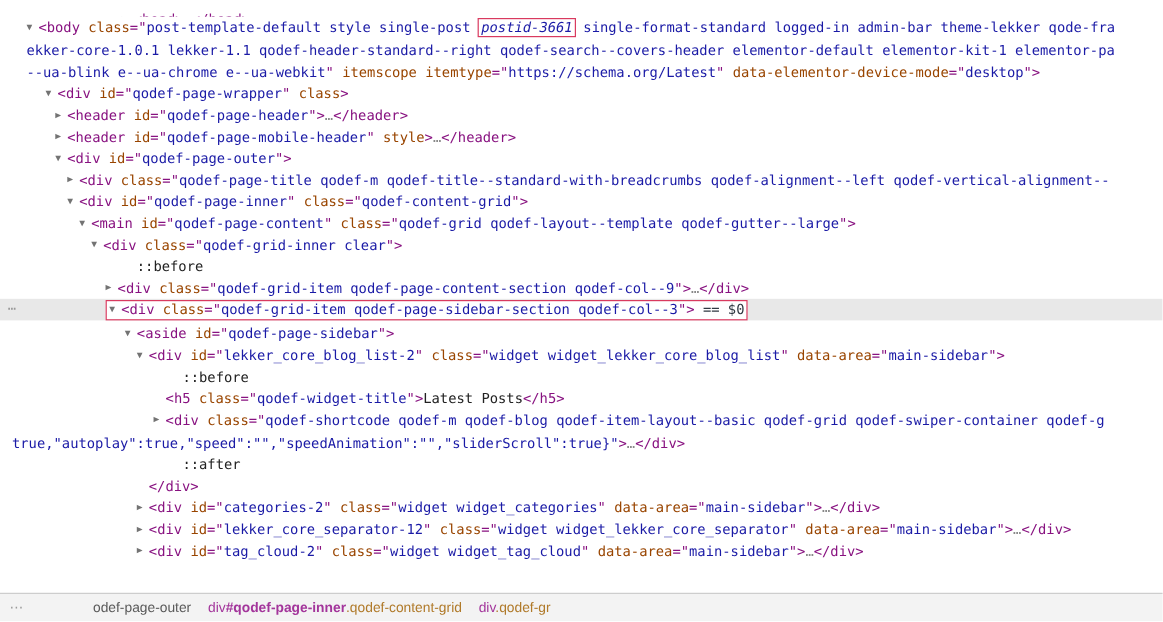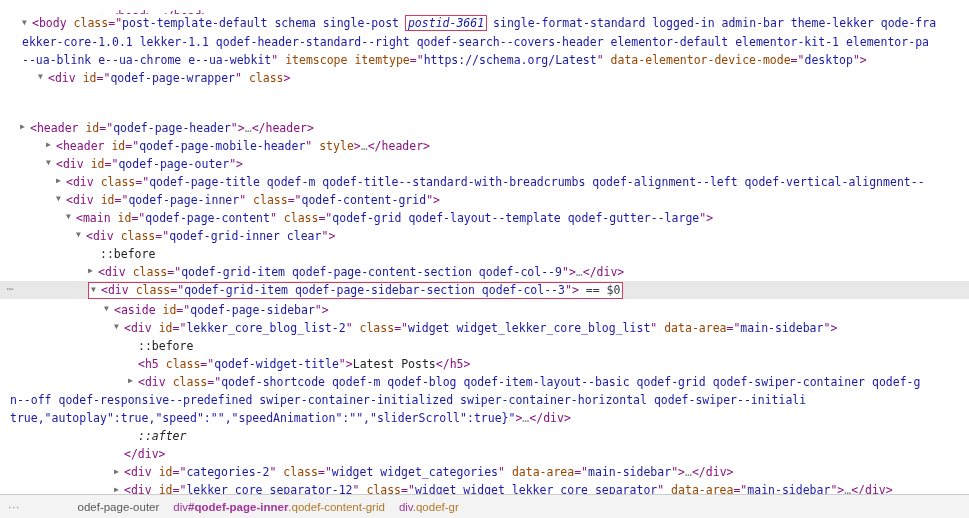--- a/index.html
+++ b/index.html
@@ -107,21 +107,21 @@
   .tri.closed::before { content: "\25B6"; }
   .tri.open::before   { content: "\25BC"; }
   .tri.none::before   { content: ""; }
 
   
   .tag    { color: #881280; }
   .attr   { color: #994500; }
   .val    { color: #1a1aa6; }
   .punct  { color: #881280; }
   .txt    { color: #222222; }
-  .pseudo { color: #222222; }
+  .pseudo { color: #222222; margin-left: 14px; }
   .ellip  { color: #888888; }
   .dollar { color: #303942; }
 
   
   #breadcrumbs {
     position: absolute;
     left: 0;
     bottom: 0;
     width: 969px;
     height: 24px;
@@ -163,38 +163,38 @@
 
     <div class="node" style="height:14px; overflow:hidden; padding-left:46px; line-height:11px;">
       <span class="row-inner">
         <span class="tri closed"></span><span class="tag">&lt;head&gt;</span><span class="ellip">…</span><span class="tag">&lt;/head&gt;</span>
       </span>
     </div>
 
     <div class="node multi" style="padding-left:22px; line-height:18px;">
       <span class="row-inner" style="display:block;">
         <span class="tri open"></span><span class="punct">&lt;</span><span class="tag">body</span>
-        <span class="attr">class</span><span class="punct">="</span><span class="val">post-template-default schema single-post </span><span class="val" style="outline:1.5px solid #d93a5f; padding:0 2px; display:inline-block; line-height:14px;font-style:italic;">postid-3661</span><span class="val"> single-format-standard logged-in admin-bar theme-lekker qode-fra</span>
+        <span class="attr">class</span><span class="punct">="</span><span class="val">post-template-default style single-post </span><span class="val" style="outline:1.5px solid #d93a5f; padding:0 2px; display:inline-block; line-height:14px;font-style:italic;">postid-3661</span><span class="val"> single-format-standard logged-in admin-bar theme-lekker qode-fra</span>
       </span>
       <span class="row-inner" style="display:block; padding-left:0;">
         <span class="val">ekker-core-1.0.1 lekker-1.1 qodef-header-standard--right qodef-search--covers-header elementor-default elementor-kit-1 elementor-pa</span>
       </span>
       <span class="row-inner" style="display:block; padding-left:0;">
         <span class="val">--ua-blink e--ua-chrome e--ua-webkit</span><span class="punct">"</span>
         <span class="attr">itemscope</span>
         <span class="attr">itemtype</span><span class="punct">="</span><span class="val">https://schema.org/Latest</span><span class="punct">"</span>
         <span class="attr">data-elementor-device-mode</span><span class="punct">="</span><span class="val">desktop</span><span class="punct">"&gt;</span>
       </span>
     </div>
 
     <div class="node" style="padding-left:38px;">
       <span class="row-inner"><span class="tri open"></span><span class="punct">&lt;</span><span class="tag">div</span> <span class="attr">id</span><span class="punct">="</span><span class="val">qodef-page-wrapper</span><span class="punct">"</span> <span class="attr">class</span><span class="punct">&gt;</span></span>
     </div>
 
-    <div class="node" style="padding-left:20px;margin-top:32px;">
+    <div class="node" style="padding-left:46px;">
       <span class="row-inner"><span class="tri closed"></span><span class="punct">&lt;</span><span class="tag">header</span> <span class="attr">id</span><span class="punct">="</span><span class="val">qodef-page-header</span><span class="punct">"&gt;</span><span class="ellip">…</span><span class="tag">&lt;/header&gt;</span></span>
     </div>
 
     <div class="node" style="padding-left:46px;">
       <span class="row-inner"><span class="tri closed"></span><span class="punct">&lt;</span><span class="tag">header</span> <span class="attr">id</span><span class="punct">="</span><span class="val">qodef-page-mobile-header</span><span class="punct">"</span> <span class="attr">style</span><span class="punct">&gt;</span><span class="ellip">…</span><span class="tag">&lt;/header&gt;</span></span>
     </div>
 
     <div class="node" style="padding-left:46px;">
       <span class="row-inner"><span class="tri open"></span><span class="punct">&lt;</span><span class="tag">div</span> <span class="attr">id</span><span class="punct">="</span><span class="val">qodef-page-outer</span><span class="punct">"&gt;</span></span>
     </div>
@@ -242,25 +242,24 @@
     <div class="node" style="padding-left:138px;">
       <span class="row-inner"><span class="pseudo">::before</span></span>
     </div>
 
     <div class="node" style="padding-left:128px;">
       <span class="row-inner"><span class="tri none"></span><span class="punct">&lt;</span><span class="tag">h5</span> <span class="attr">class</span><span class="punct">="</span><span class="val">qodef-widget-title</span><span class="punct">"&gt;</span><span class="txt">Latest Posts</span><span class="tag">&lt;/h5&gt;</span></span>
     </div>
 
     <div class="node multi" style="padding-left:128px;">
       <span class="row-inner" style="display:block;"><span class="tri closed"></span><span class="punct">&lt;</span><span class="tag">div</span> <span class="attr">class</span><span class="punct">="</span><span class="val">qodef-shortcode qodef-m qodef-blog qodef-item-layout--basic qodef-grid qodef-swiper-container qodef-g</span></span>
-      <span class="row-inner" style="display:block; margin-left:-118px;"><span class="val">n--off qodef-responsive--predefined swiper-container-initialized swiper-container-horizontal qodef-swiper--initiali</span></span>
       <span class="row-inner" style="display:block; margin-left:-118px;"><span class="val">true,"autoplay":true,"speed":"","speedAnimation":"","sliderScroll":true}"</span><span class="punct">&gt;</span><span class="ellip">…</span><span class="tag">&lt;/div&gt;</span></span>
     </div>
 
-    <div class="node" style="padding-left:138px;font-style:italic;">
+    <div class="node" style="padding-left:138px;">
       <span class="row-inner"><span class="pseudo">::after</span></span>
     </div>
 
     <div class="node" style="padding-left:124px;">
       <span class="row-inner"><span class="tag">&lt;/div&gt;</span></span>
     </div>
 
     <div class="node" style="padding-left:114px;">
       <span class="row-inner"><span class="tri closed"></span><span class="punct">&lt;</span><span class="tag">div</span> <span class="attr">id</span><span class="punct">="</span><span class="val">categories-2</span><span class="punct">"</span> <span class="attr">class</span><span class="punct">="</span><span class="val">widget widget_categories</span><span class="punct">"</span> <span class="attr">data-area</span><span class="punct">="</span><span class="val">main-sidebar</span><span class="punct">"&gt;</span><span class="ellip">…</span><span class="tag">&lt;/div&gt;</span></span>
     </div>

